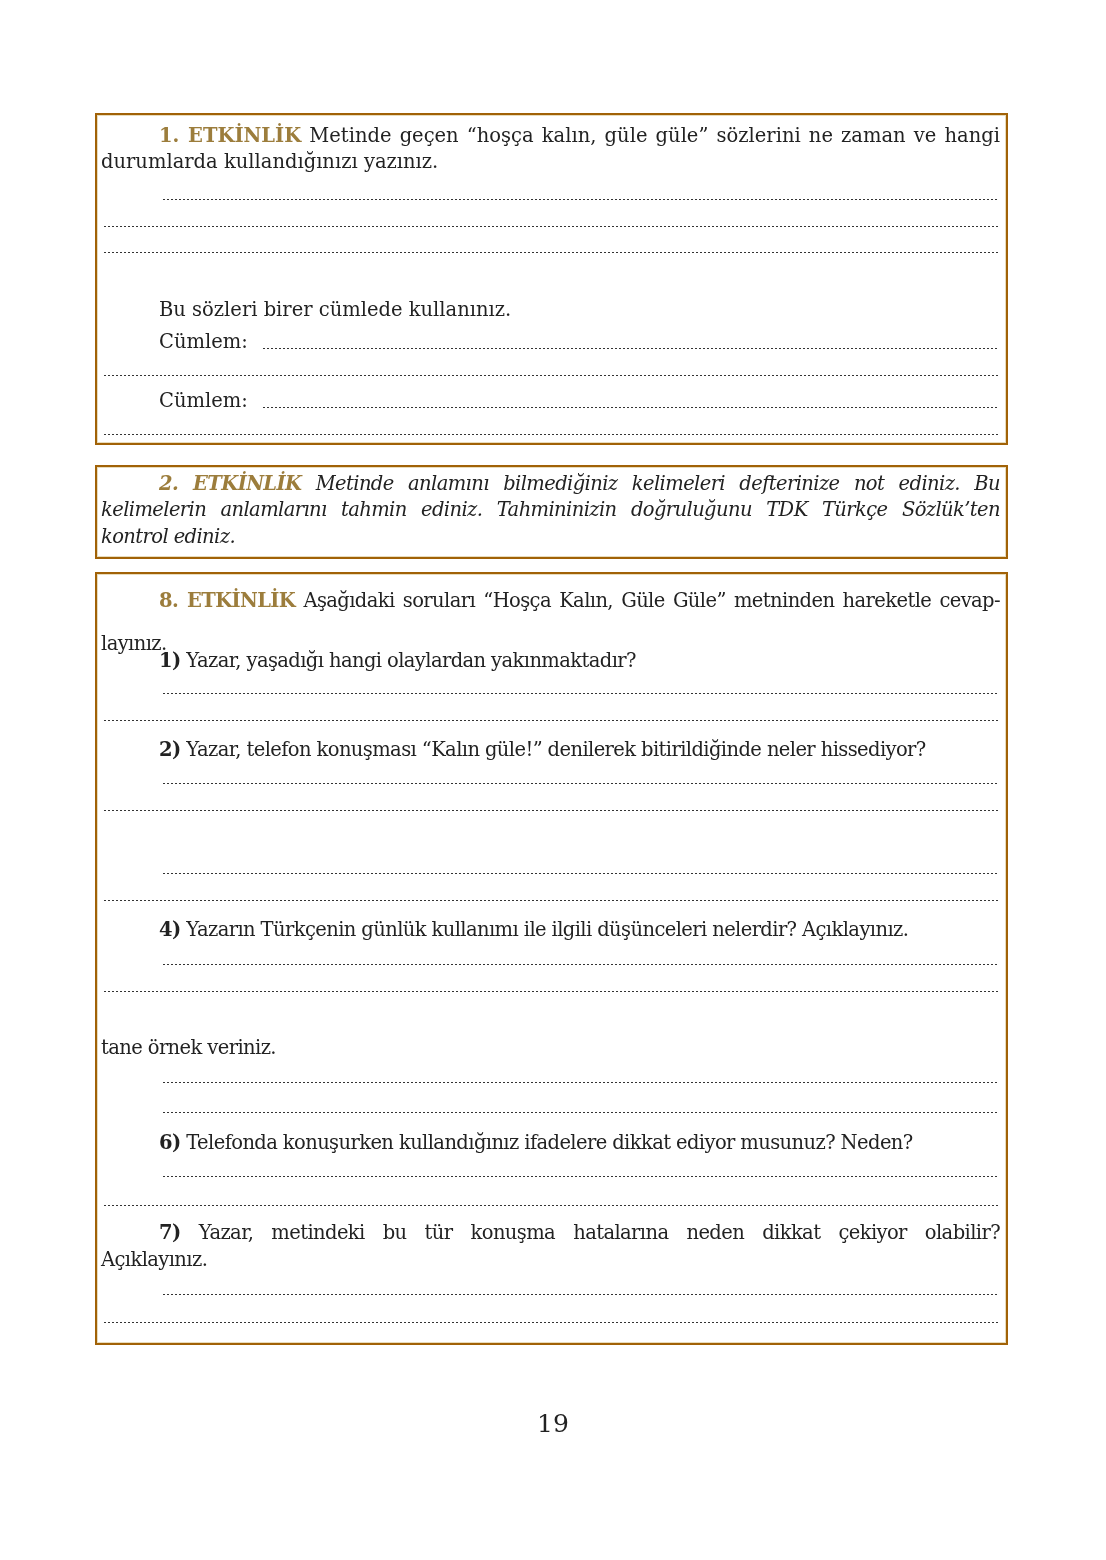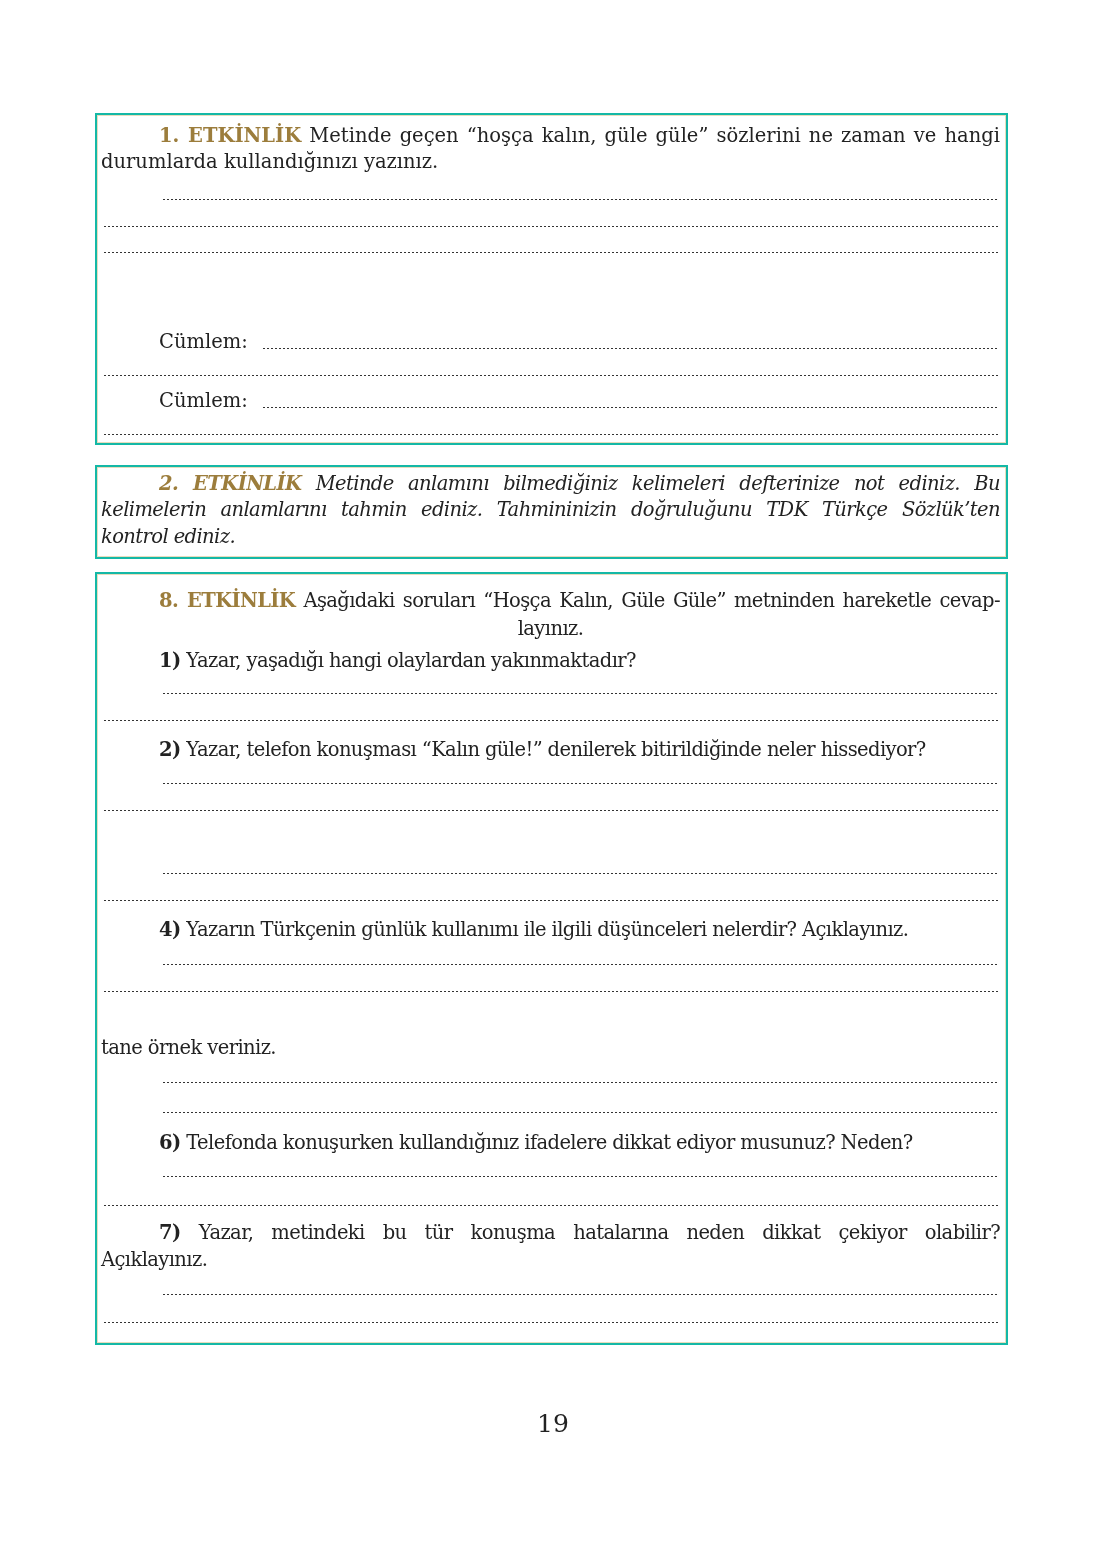--- a/index.html
+++ b/index.html
@@ -4,21 +4,21 @@
 <style>
   html, body { margin: 0; padding: 0; background: #ffffff; }
   body {
     width: 1106px; height: 1560px; position: relative; overflow: hidden;
     font-family: "DejaVu Serif", "Liberation Serif", serif;
     color: #222222;
   }
   .box {
     position: absolute;
     left: 95px; width: 913px;
-    border: 2px solid #14b8a6;
+    border: 2px solid #a16207;
     box-shadow: inset 0 0 0 1px #e8dcbc;
     box-sizing: border-box;
     background: #ffffff;
   }
   .line {
     position: absolute;
     left: 4px; right: 6px;
     font-size: 19.5px;
     line-height: 26px;
     white-space: nowrap;
@@ -50,20 +50,21 @@
   <div class="line indent justify" style="top:8px;">
     <span class="accent">1. ETKİNLİK</span>
     <span>Metinde geçen “hoşça kalın, güle güle” sözlerini ne zaman ve hangi</span>
   </div>
   <div class="line" style="top:34px;">durumlarda  kullandığınızı yazınız.</div>
 
   <div class="dots ind" style="top:83px;"></div>
   <div class="dots full" style="top:110px;"></div>
   <div class="dots full" style="top:136px;"></div>
 
+  <div class="line indent" style="top:182px;">Bu sözleri birer cümlede kullanınız.</div>
 
   <div class="line indent" style="top:214px;">Cümlem:</div>
   <div class="dots after" style="left:165px; top:232px;"></div>
   <div class="dots full" style="top:259px;"></div>
 
   <div class="line indent" style="top:273px;">Cümlem:</div>
   <div class="dots after" style="left:165px; top:291px;"></div>
   <div class="dots full" style="top:318px;"></div>
 </div>
 
@@ -74,21 +75,21 @@
   </div>
   <div class="line" style="top:57px;">kontrol ediniz.</div>
   <div class="line justify" style="top:30px;">kelimelerin anlamlarını tahmin ediniz. Tahmininizin doğruluğunu TDK Türkçe Sözlük’ten</div>
 </div>
 
 <div class="box condensed" style="top:572px; height:773px;">
   <div class="line indent justify" style="top:14px;">
     <span class="accent">8. ETKİNLİK</span>
     <span>Aşağıdaki  soruları “Hoşça Kalın, Güle Güle” metninden hareketle  cevap-</span>
   </div>
-  <div class="line" style="top:42px;text-align:center;">layınız.</div>
+  <div class="line" style="top:57px;">layınız.</div>
 
   <div class="line indent" style="top:74px;">
     <span class="num">1)</span>
     <span>Yazar, yaşadığı hangi olaylardan yakınmaktadır?</span>
   </div>
   <div class="dots ind" style="top:118px;"></div>
   <div class="dots full" style="top:145px;"></div>
 
   <div class="line indent" style="top:163px;">
     <span class="num">2)</span>

